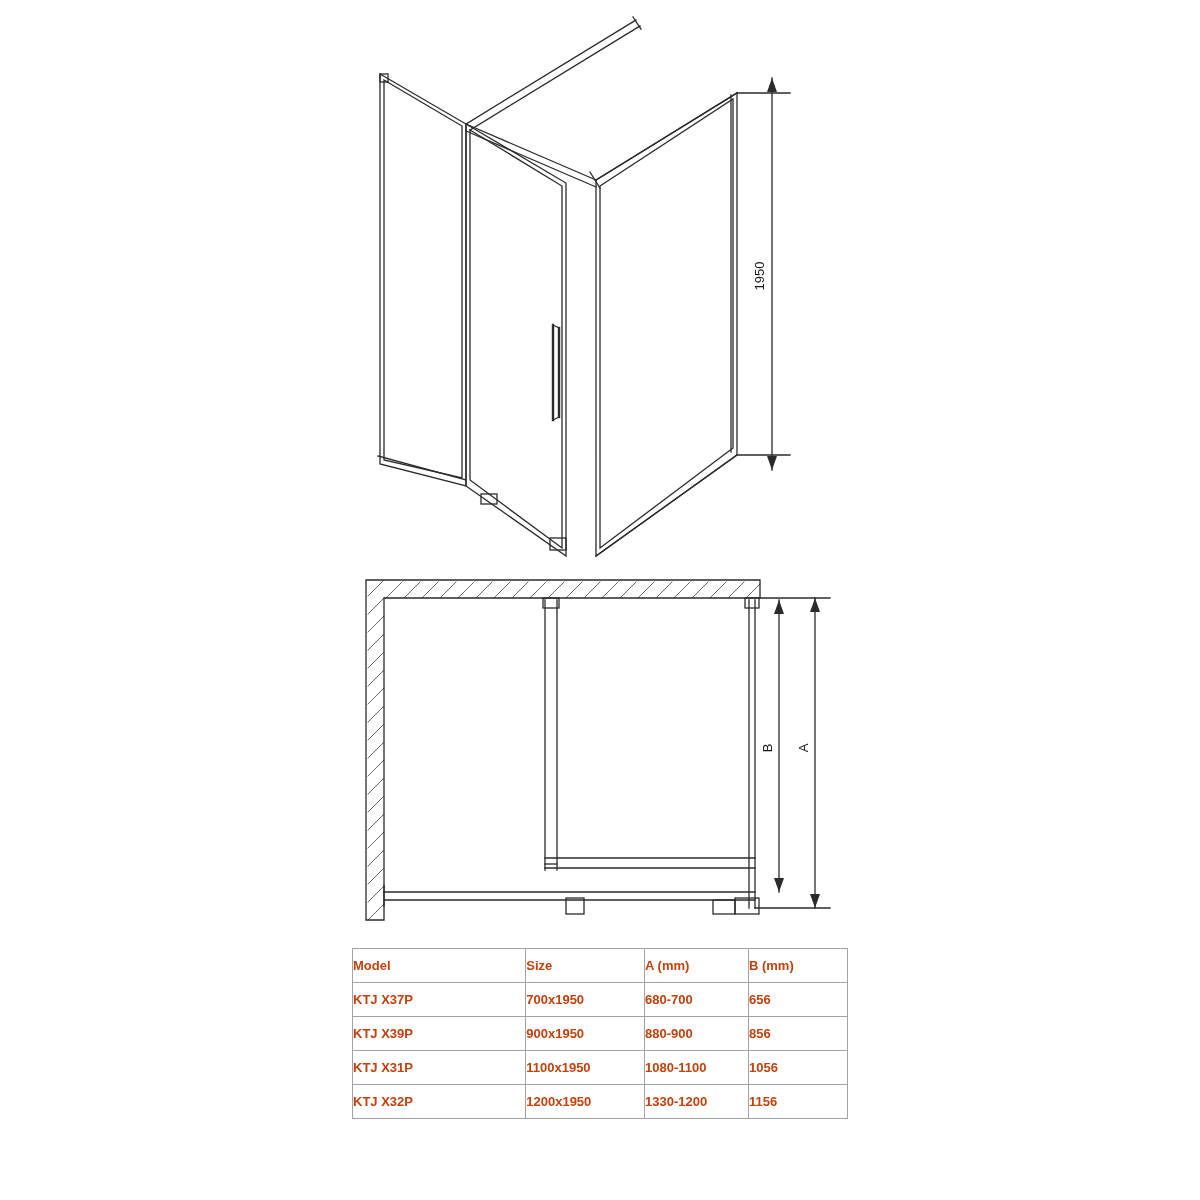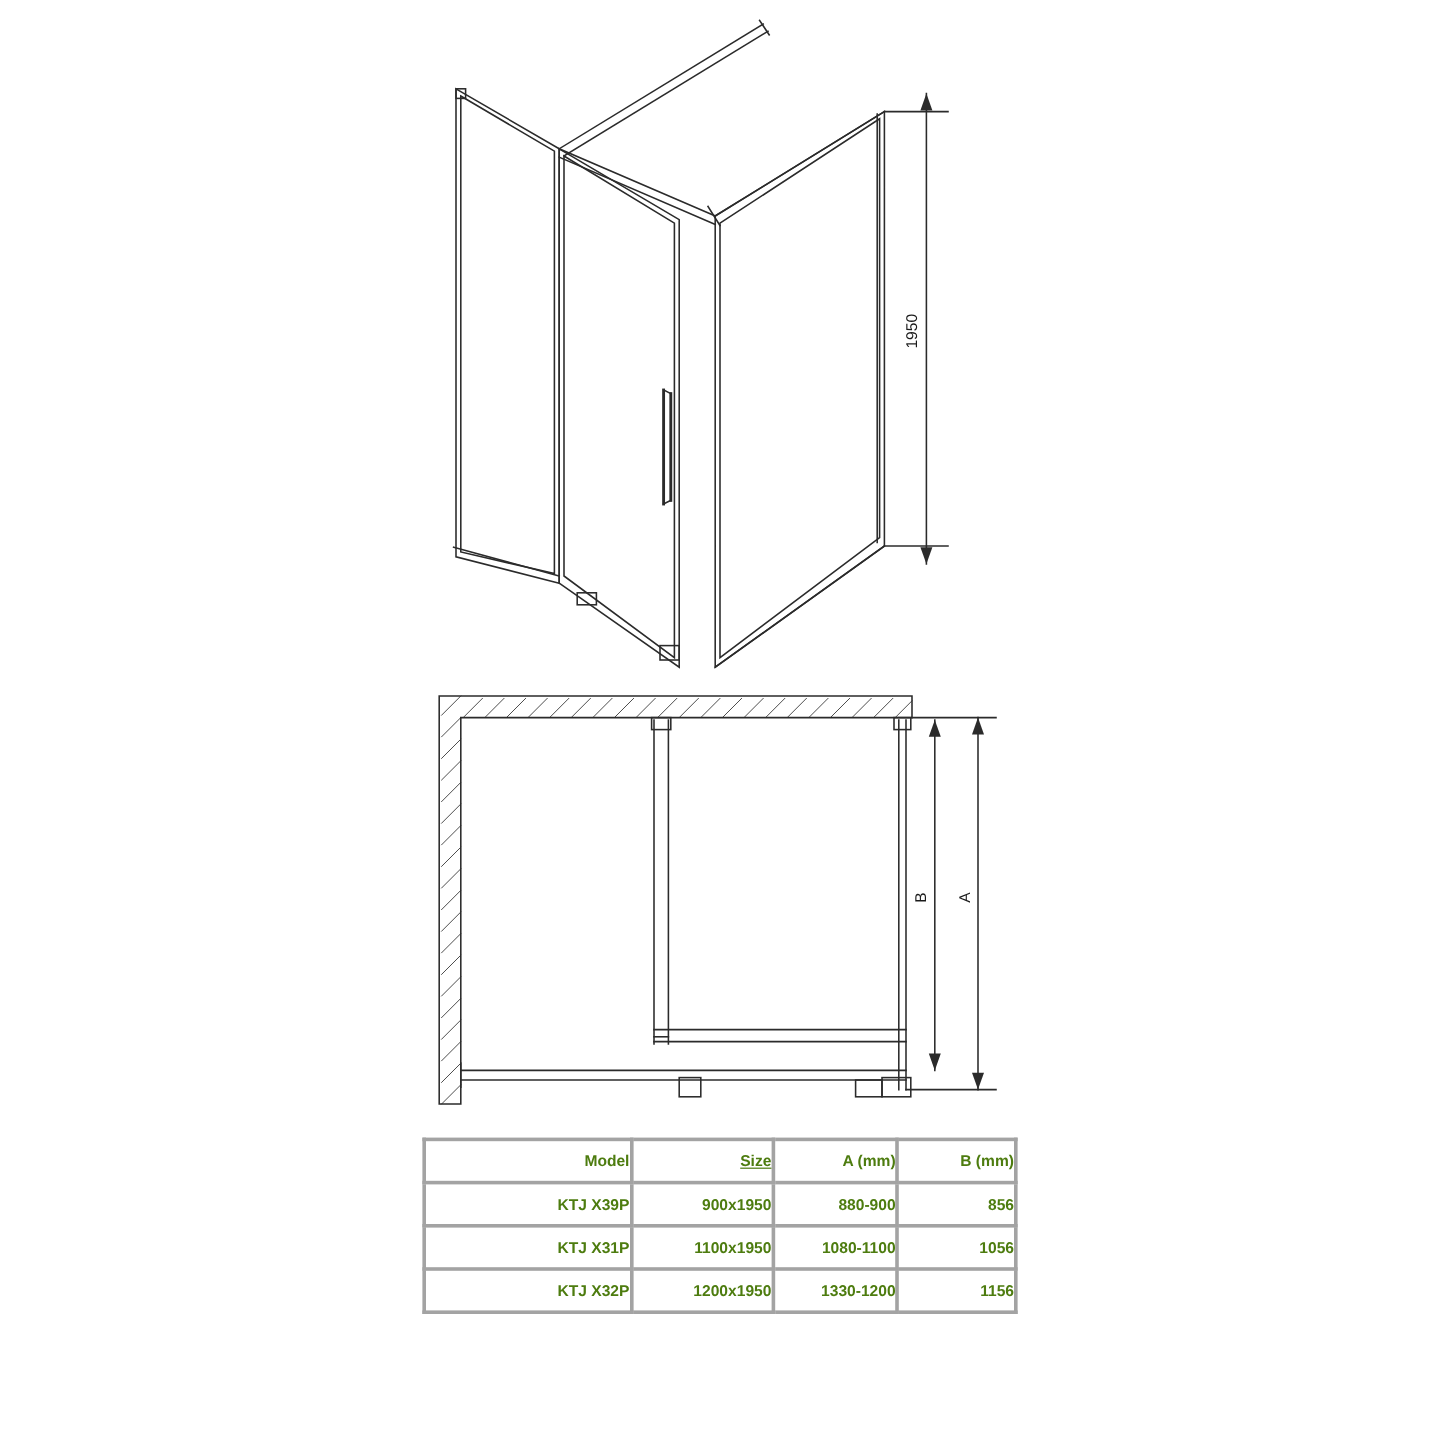--- a/index.html
+++ b/index.html
@@ -36,33 +36,33 @@
   #spec-table {
     position: absolute;
     left: 352px;
     top: 948px;
     width: 496px;
     border-collapse: collapse;
     font-size: 13px;
   }
   #spec-table th,
   #spec-table td {
-    border: 3px solid #a3a3a3;
-    text-align: right;
+    border: 1px solid #a3a3a3;
+    text-align: left;
     font-weight: bold;
     padding: 0;
     height: 33px;
     line-height: 33px;
-    color: #4d7c0f;
+    color: #c2410c;
   }
   #spec-table th {
     font-weight: bold;
   }
   #spec-table .col-model { width: 35%; }
-  #spec-table .col-size  { width: 24%; text-decoration: underline; }
+  #spec-table .col-size  { width: 24%; }
   #spec-table .col-a     { width: 21%; }
   #spec-table .col-b     { width: 20%; margin-left: 32px; }
 </style>
 </head>
 <body>
 
 <div id="stage">
 
   <svg class="drawing" viewBox="0 0 1200 1200">
     <g fill="none" stroke="#2b2b2b" stroke-width="1.3" stroke-linecap="square">
@@ -201,20 +201,26 @@
     <thead>
       <tr>
         <th class="col-model">Model</th>
         <th class="col-size">Size</th>
         <th class="col-a">A (mm)</th>
         <th class="col-b">B (mm)</th>
       </tr>
     </thead>
     <tbody>
       <tr>
+        <td>KTJ X37P</td>
+        <td>700x1950</td>
+        <td>680-700</td>
+        <td>656</td>
+      </tr>
+      <tr>
         <td>KTJ X39P</td>
         <td>900x1950</td>
         <td>880-900</td>
         <td>856</td>
       </tr>
       <tr>
         <td>KTJ X31P</td>
         <td>1100x1950</td>
         <td>1080-1100</td>
         <td>1056</td>

